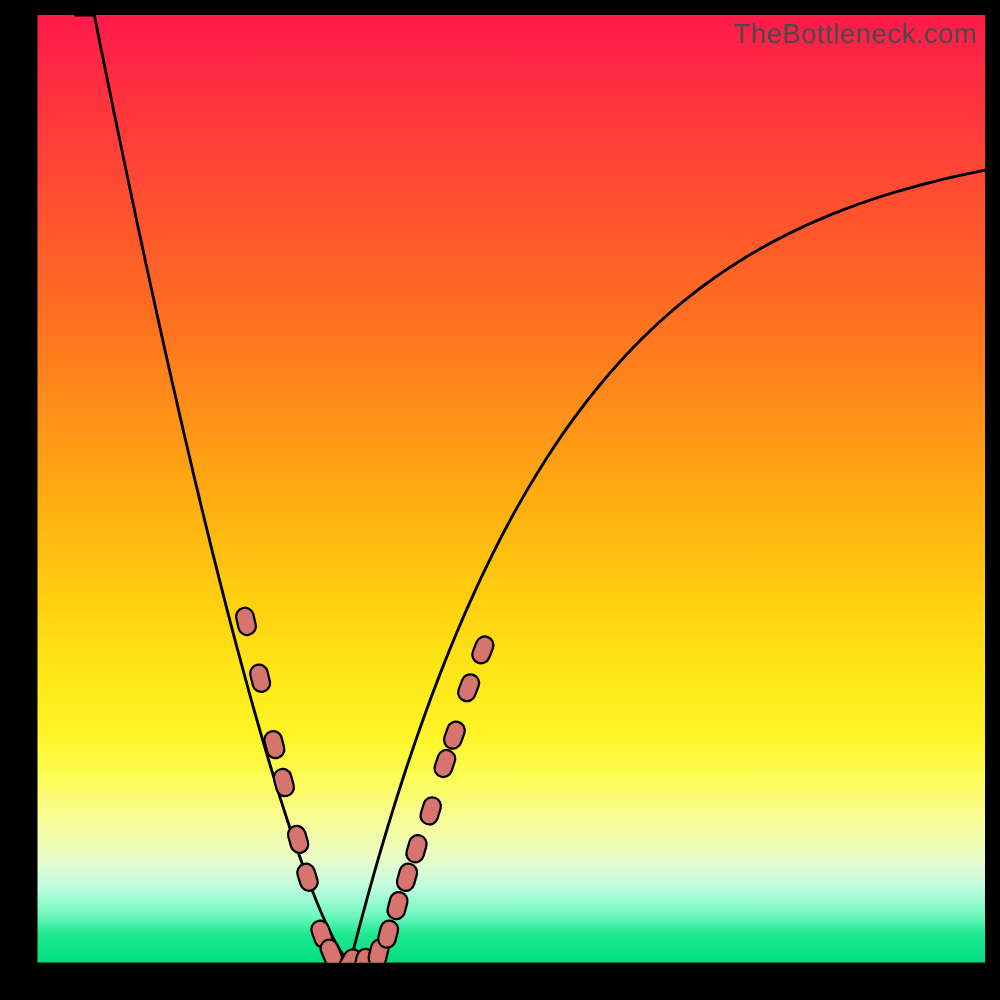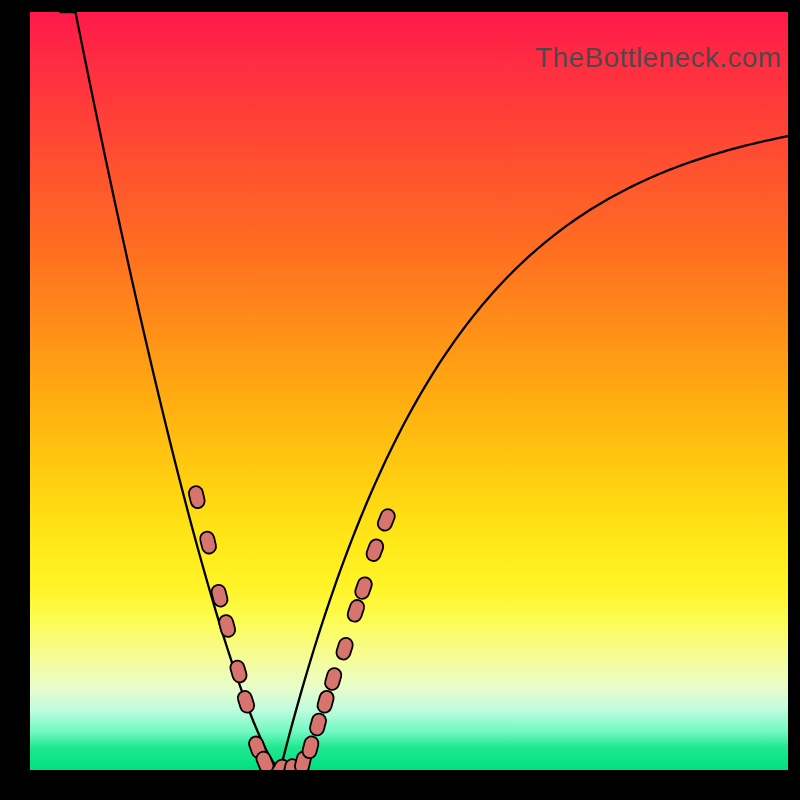--- a/index.html
+++ b/index.html
@@ -27,25 +27,24 @@
       #70f8c0 95%,
       #20e890 97%,
       #00e080 100%
     );
   }
   .watermark {
     position: absolute;
     top: 14px;
     right: 18px;
     font-family: Arial, Helvetica, sans-serif;
-    font-size: 28px;
+    font-size: 22px;
     color: #4a4a4a;
     letter-spacing: 0.4px;
     z-index: 5;
-    margin-top: 28px;
   }
   svg.plot {
     position: absolute;
     left: 30px;
     top: 12px;
     width: 758px;
     height: 758px;
     z-index: 3;
   }
 </style>

